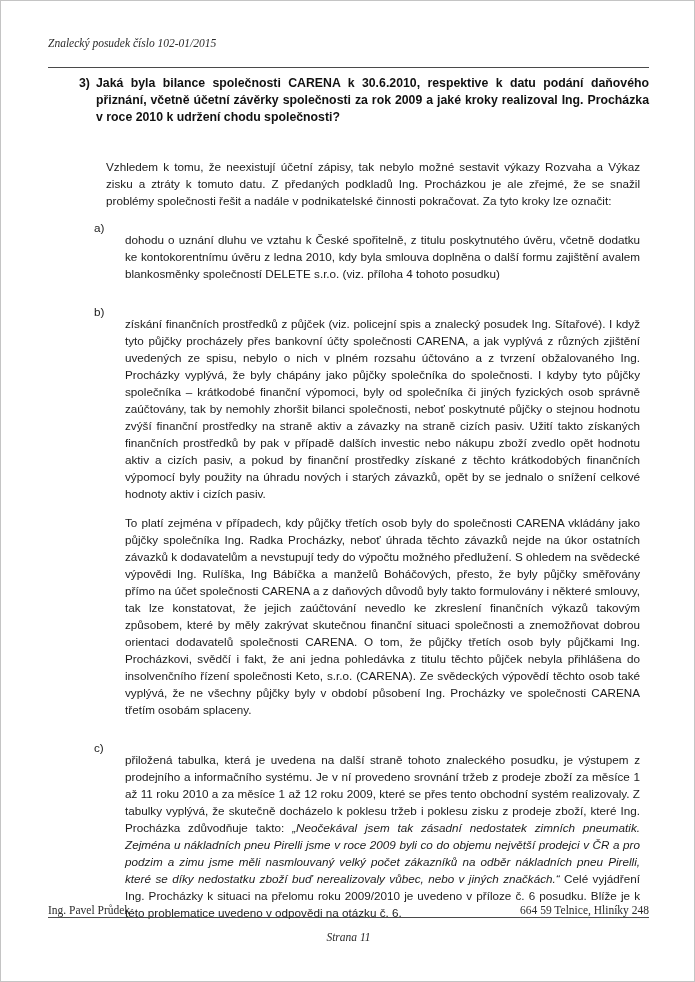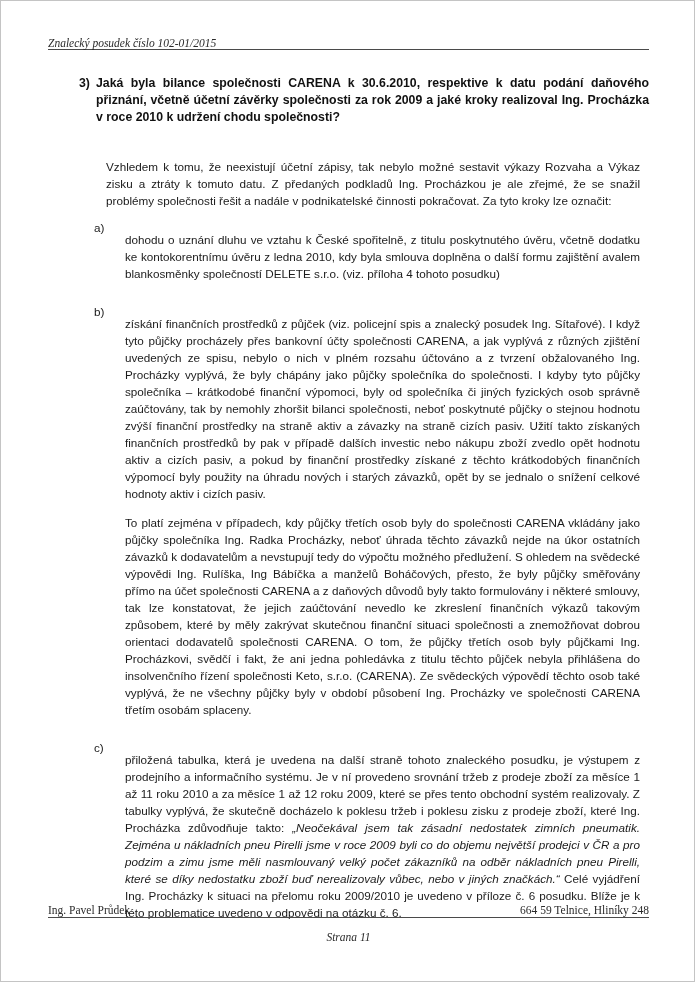--- a/index.html
+++ b/index.html
@@ -20,21 +20,21 @@
   
   .header {
     position: absolute;
     top: 36px; left: 47px; width: 601px;
     display: flex; justify-content: space-between; align-items: flex-end;
     font-family: "Liberation Serif", serif;
     font-style: italic;
     font-size: 11.5px;
     color: #2a2a2a;
     border-bottom: 1.5px solid #4a4a4a;
-    padding-bottom: 0;
+    padding-bottom: 18px;
   }
   
   .question {
     position: absolute;
     top: 74px; left: 78px; width: 570px;
     display: flex;
     font-weight: bold;
     font-size: 12.3px;
     line-height: 17px;
     color: #111;

